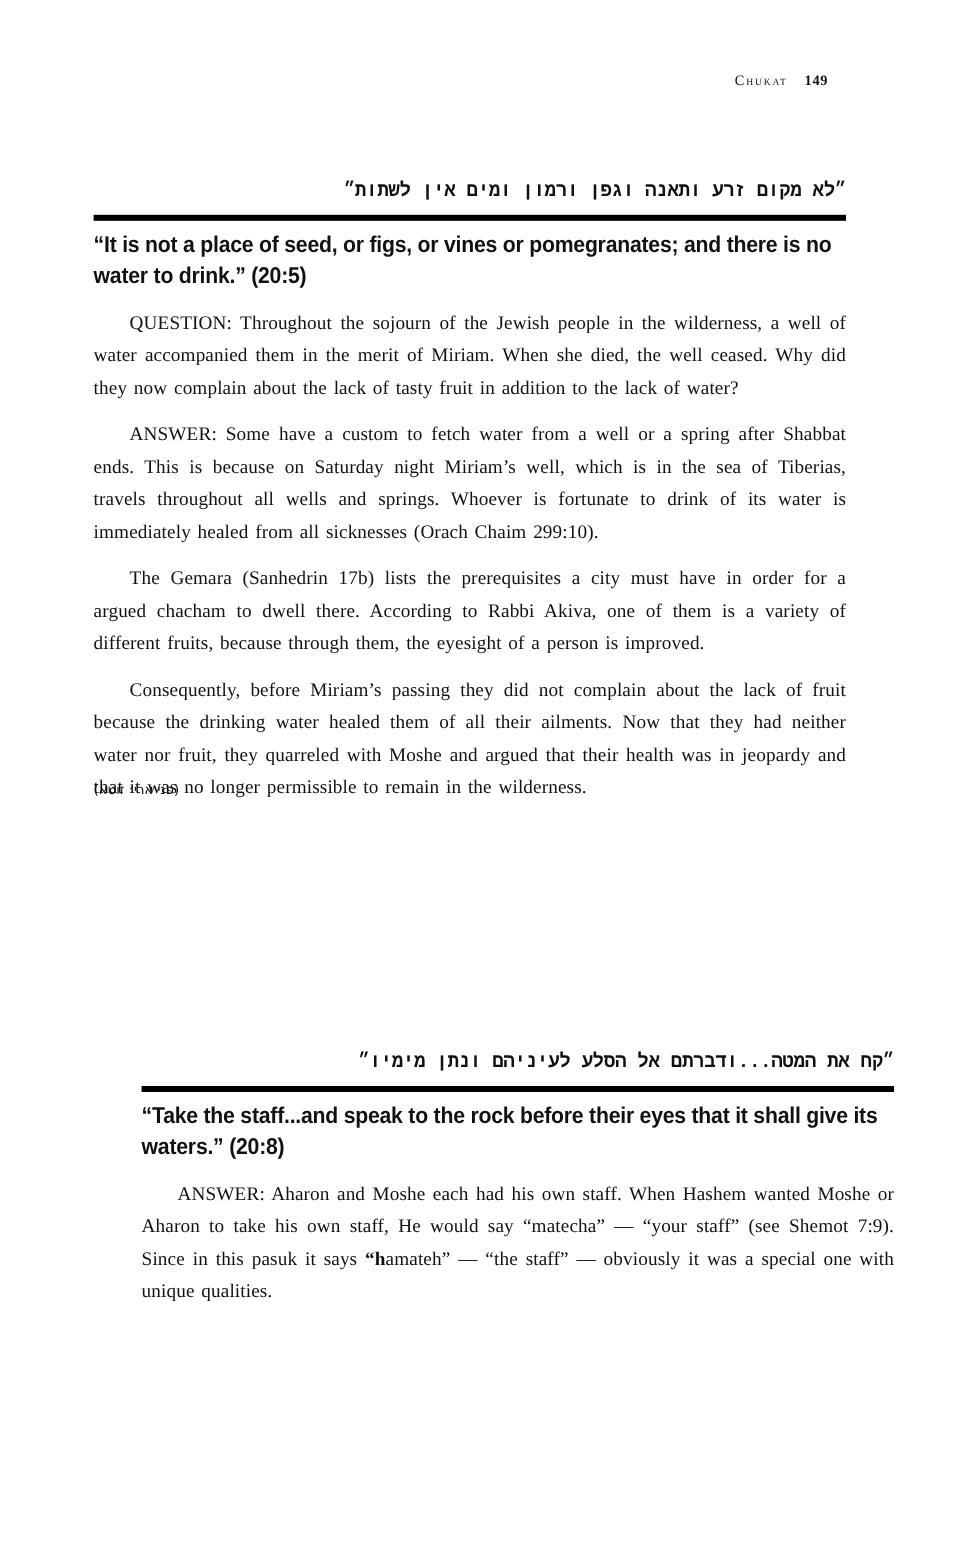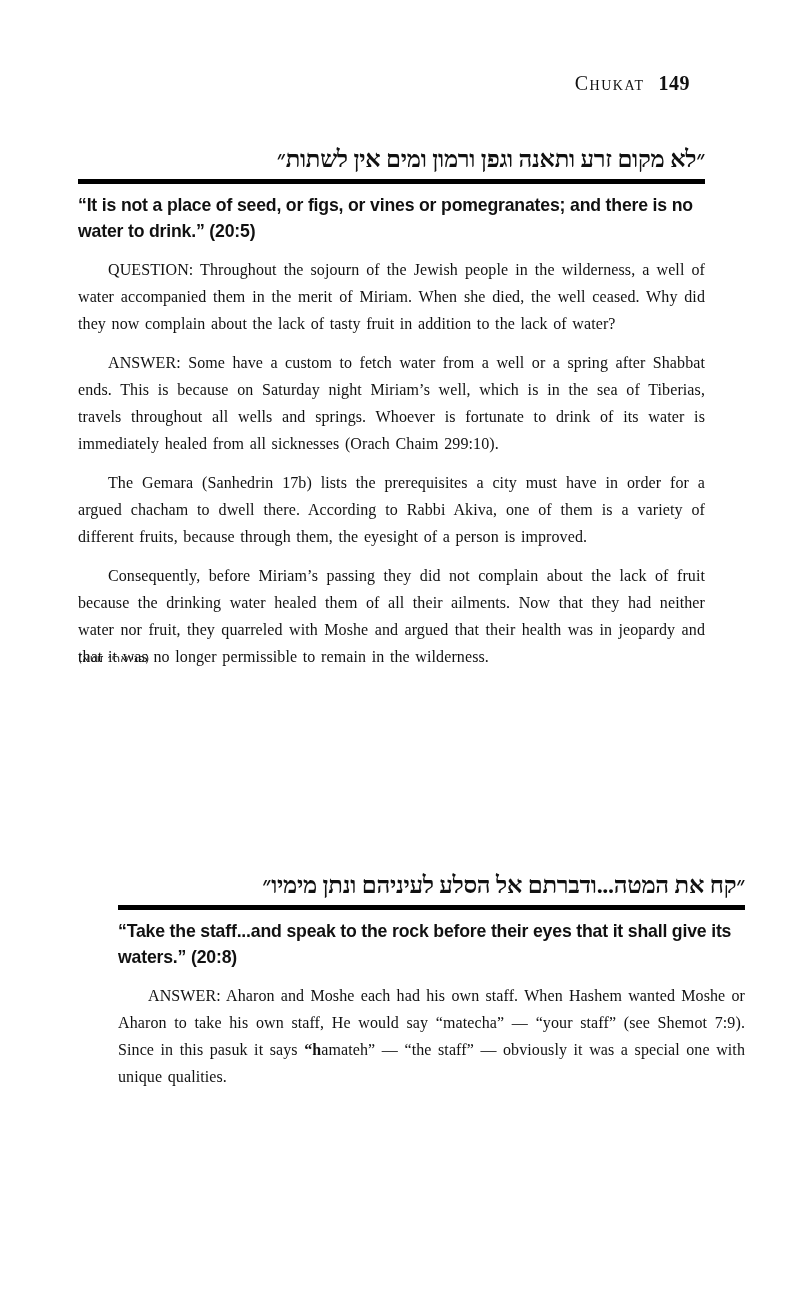--- a/index.html
+++ b/index.html
@@ -7,22 +7,22 @@
     position:relative;
     width:800px; height:1300px;
     background:#ffffff;
     color:#111;
     font-family:"Liberation Serif", serif;
     overflow:hidden;
     margin:0 auto;
   }
   .running-head {
     position:absolute;
-    top:72px; right:110px;
-    font-size:20px;
+    top:60px; right:110px;
+    font-size:12px;
     letter-spacing:0.5px;
     white-space:nowrap;
   }
   .rh-title {
     font-variant-caps:small-caps;
     letter-spacing:1.5px;
   }
   .rh-page {
     font-weight:bold;
     margin-left:14px;
@@ -30,23 +30,23 @@
   .section {
     position:absolute;
     left:78px;
     width:627px;
   }
   .section-0 { top:144px; }
   .section-1 { top:870px;margin-left:40px; }
   .hebrew-title {
     direction:rtl;
     text-align:right;
-    font-family:Liberation Serif, serif;
+    font-family:Liberation Mono, monospace;
     font-weight:700;
-    font-size:24px;
+    font-size:16px;
     line-height:30px;
     letter-spacing:-0.3px;
   }
   .rule {
     margin-top:5px;
     height:5px;
     background:#000;
   }
   .english-title {
     margin-top:8px;

